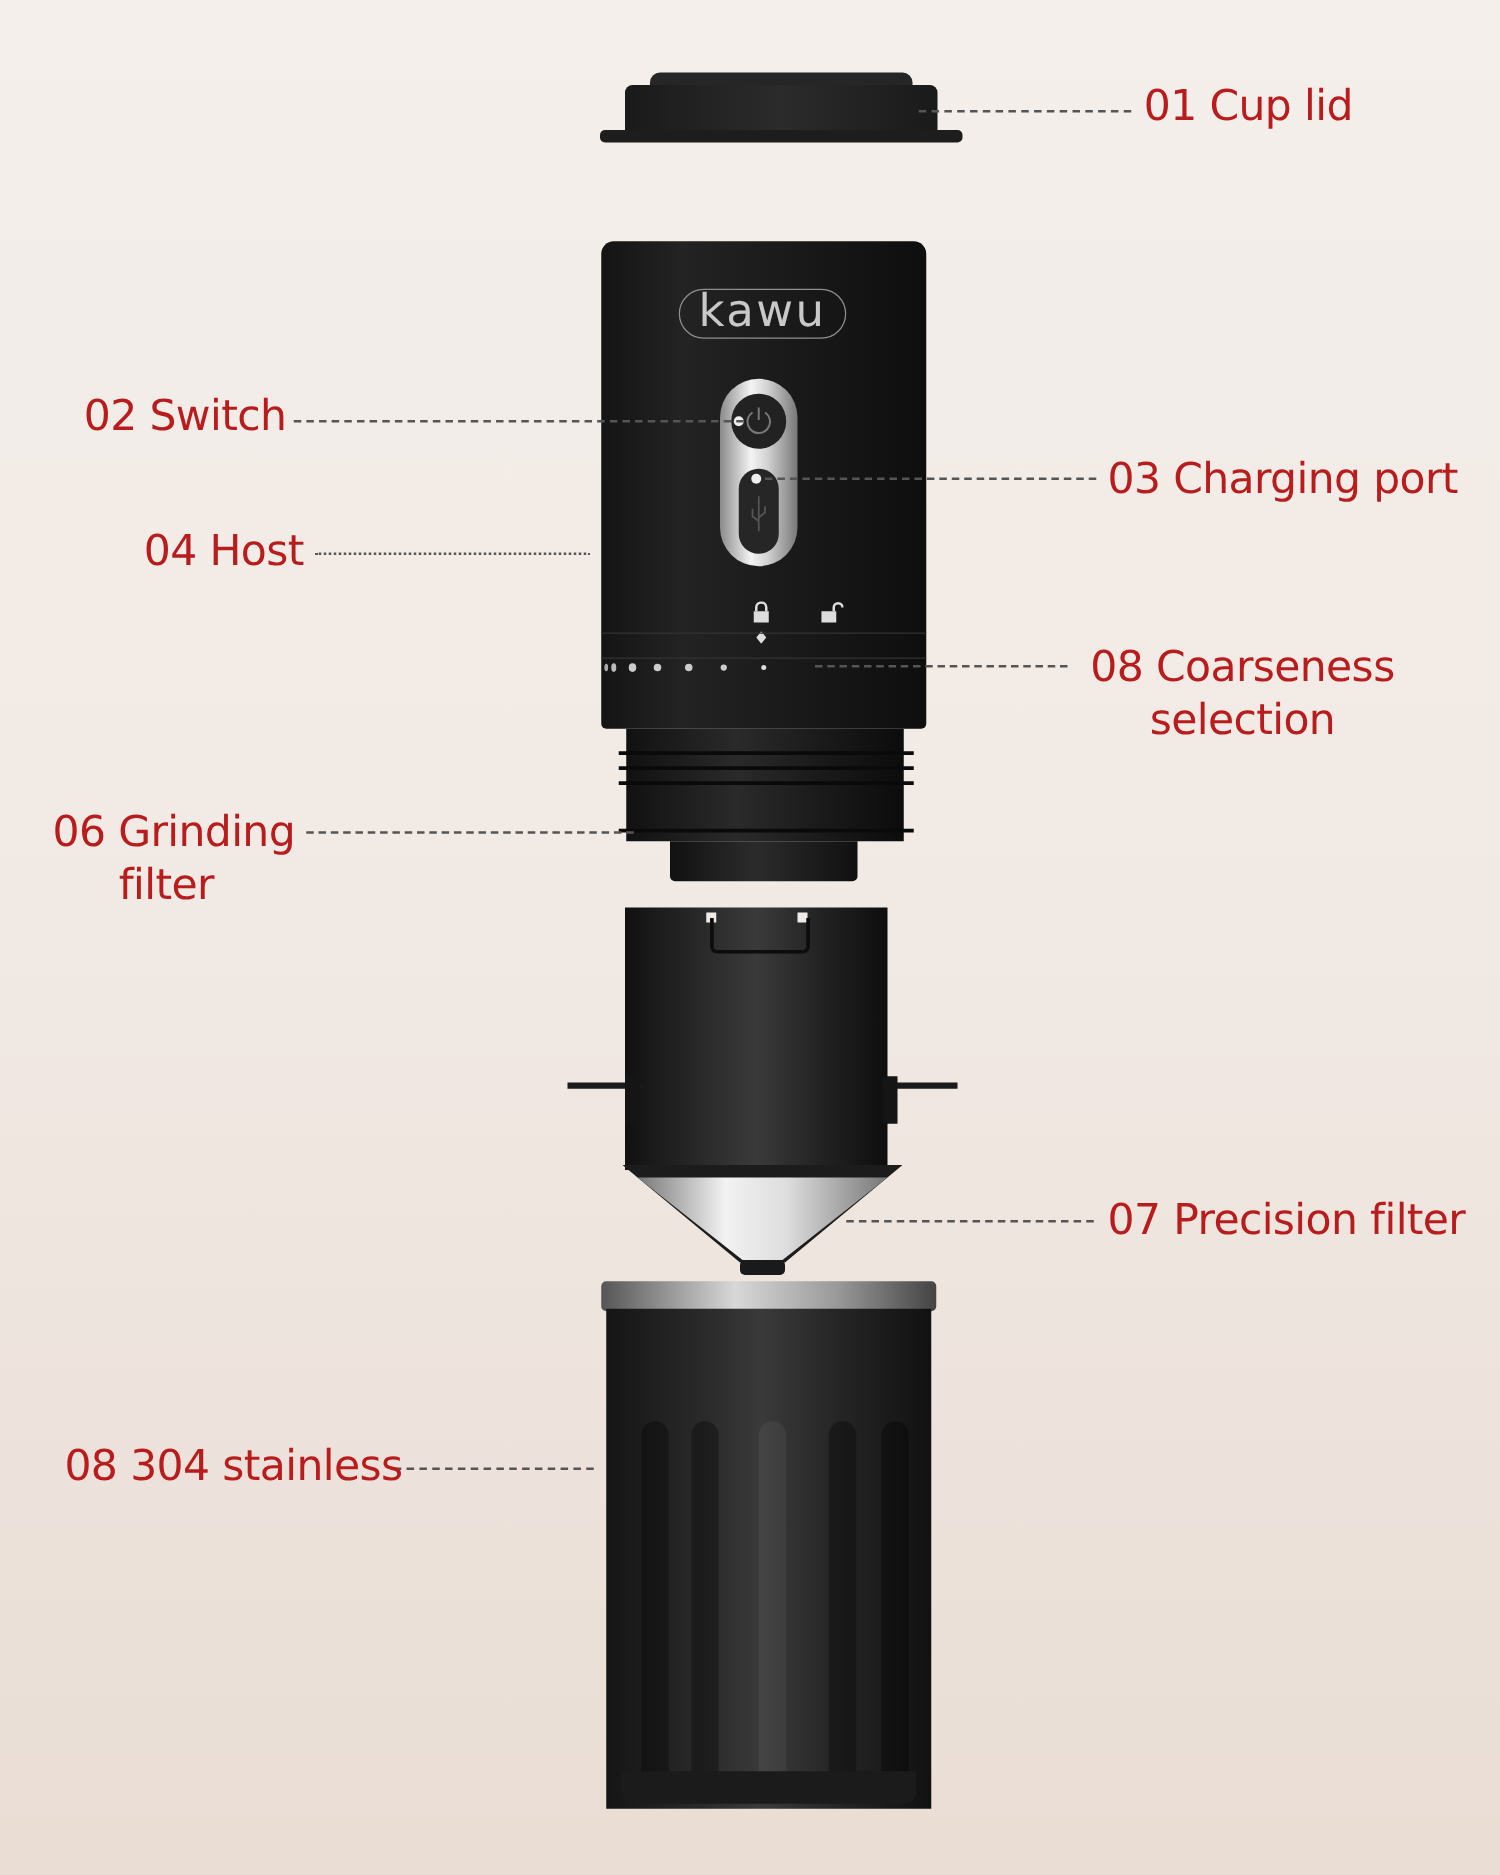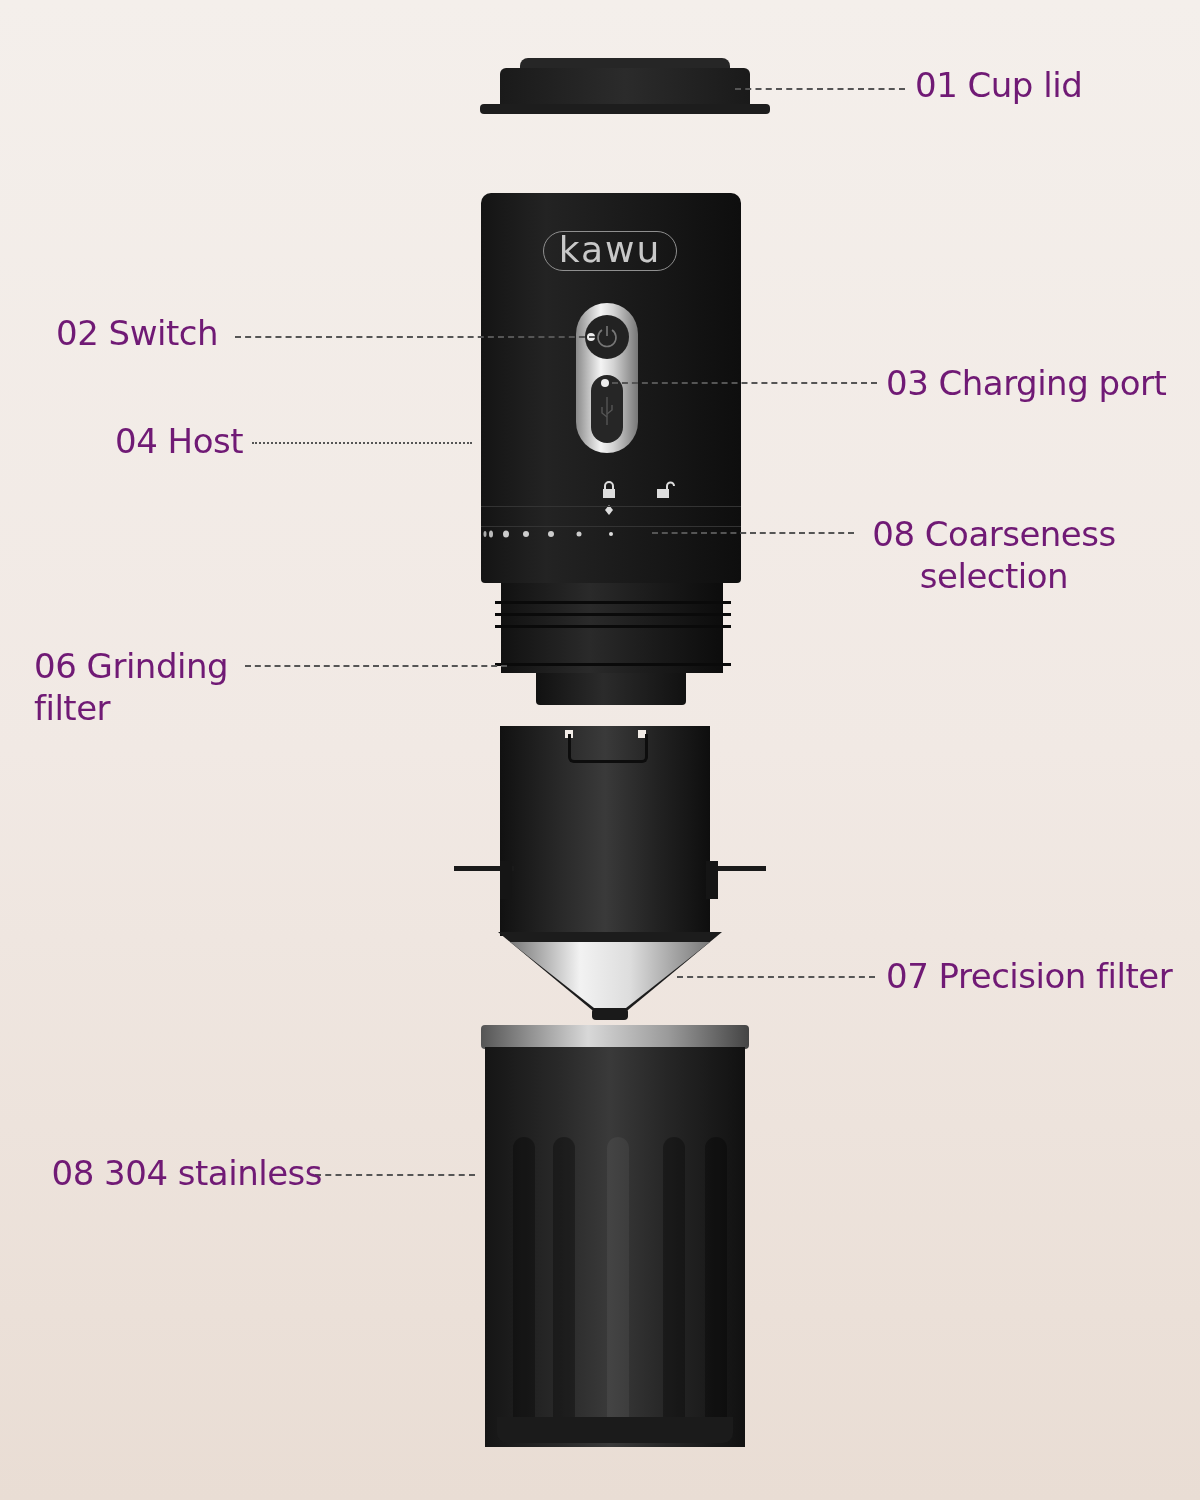--- a/index.html
+++ b/index.html
@@ -1,19 +1,19 @@
 <!DOCTYPE html>
 <html><head>
 <meta charset="utf-8">
 <style>
   html,body{margin:0;padding:0;}
   body{width:1200px;height:1500px;position:relative;overflow:hidden;
     background:linear-gradient(180deg,#f4efeb 0%,#f1e9e4 50%,#e9ddd4 100%);
     font-family:"DejaVu Sans","Liberation Sans",sans-serif;color:#2b2b2b;}
-  .label{position:absolute;font-size:34px;line-height:42px;color:#701a75;letter-spacing:-0.5px;white-space:nowrap;}
+  .label{position:absolute;font-size:34px;line-height:42px;color:#b91c1c;letter-spacing:-0.5px;white-space:nowrap;}
   .label.multi{white-space:normal;}
   .label .l2{display:block;}
   .lead{position:absolute;height:0;border-top:2px dashed #555;}
   .lead.dot{border-top:2px dotted #555;}
   .part{position:absolute;}
   
   .lid-top{position:absolute;left:20px;width:210px;height:12px;top:0;background:#262626;border-radius:8px 8px 0 0;}
   .lid-mid{position:absolute;left:0;width:250px;top:10px;height:38px;background:linear-gradient(90deg,#1a1a1a,#2b2b2b 50%,#1a1a1a);border-radius:6px 6px 0 0;}
   .lid-rim{position:absolute;left:-20px;width:290px;top:46px;height:10px;background:#1d1d1d;border-radius:4px;}
   
@@ -152,27 +152,27 @@
 <div class="lead" style="left:735px;top:88px;width:170px;"></div>
 <div class="lead" style="left:235px;top:336px;width:360px;"></div>
 <div class="lead" style="left:612px;top:382px;width:265px;"></div>
 <div class="lead dot" style="left:252px;top:442px;width:220px;"></div>
 <div class="lead" style="left:652px;top:532px;width:202px;"></div>
 <div class="lead" style="left:245px;top:665px;width:262px;"></div>
 <div class="lead" style="left:677px;top:976px;width:198px;"></div>
 <div class="lead" style="left:315px;top:1174px;width:160px;"></div>
 
 <div class="label" style="left:915px;top:64px;">01 Cup lid</div>
-<div class="label" style="left:56px;top:312px;">02 Switch</div>
+<div class="label" style="left:67px;top:312px;">02 Switch</div>
 <div class="label" style="left:886px;top:362px;">03 Charging port</div>
 <div class="label" style="left:115px;top:420px;">04 Host</div>
 <div class="label multi" style="left:864px;top:513px;width:260px;text-align:center;">
   <span class="l2">08 Coarseness</span>
   <span class="l2">selection</span>
 </div>
-<div class="label multi" style="left:34px;top:645px;width:210px;text-align:left;">
+<div class="label multi" style="left:34px;top:645px;width:210px;text-align:center;">
   <span class="l2">06 Grinding</span>
   <span class="l2" style="padding-right:12px;">filter</span>
 </div>
 <div class="label" style="left:886px;top:955px;">07 Precision filter</div>
 <div class="label multi" style="left:26px;top:1152px;width:320px;text-align:right;">
   <span class="l2" style="padding-right:24px;">08 304 stainless</span>
 </div>
 
 </body></html>

